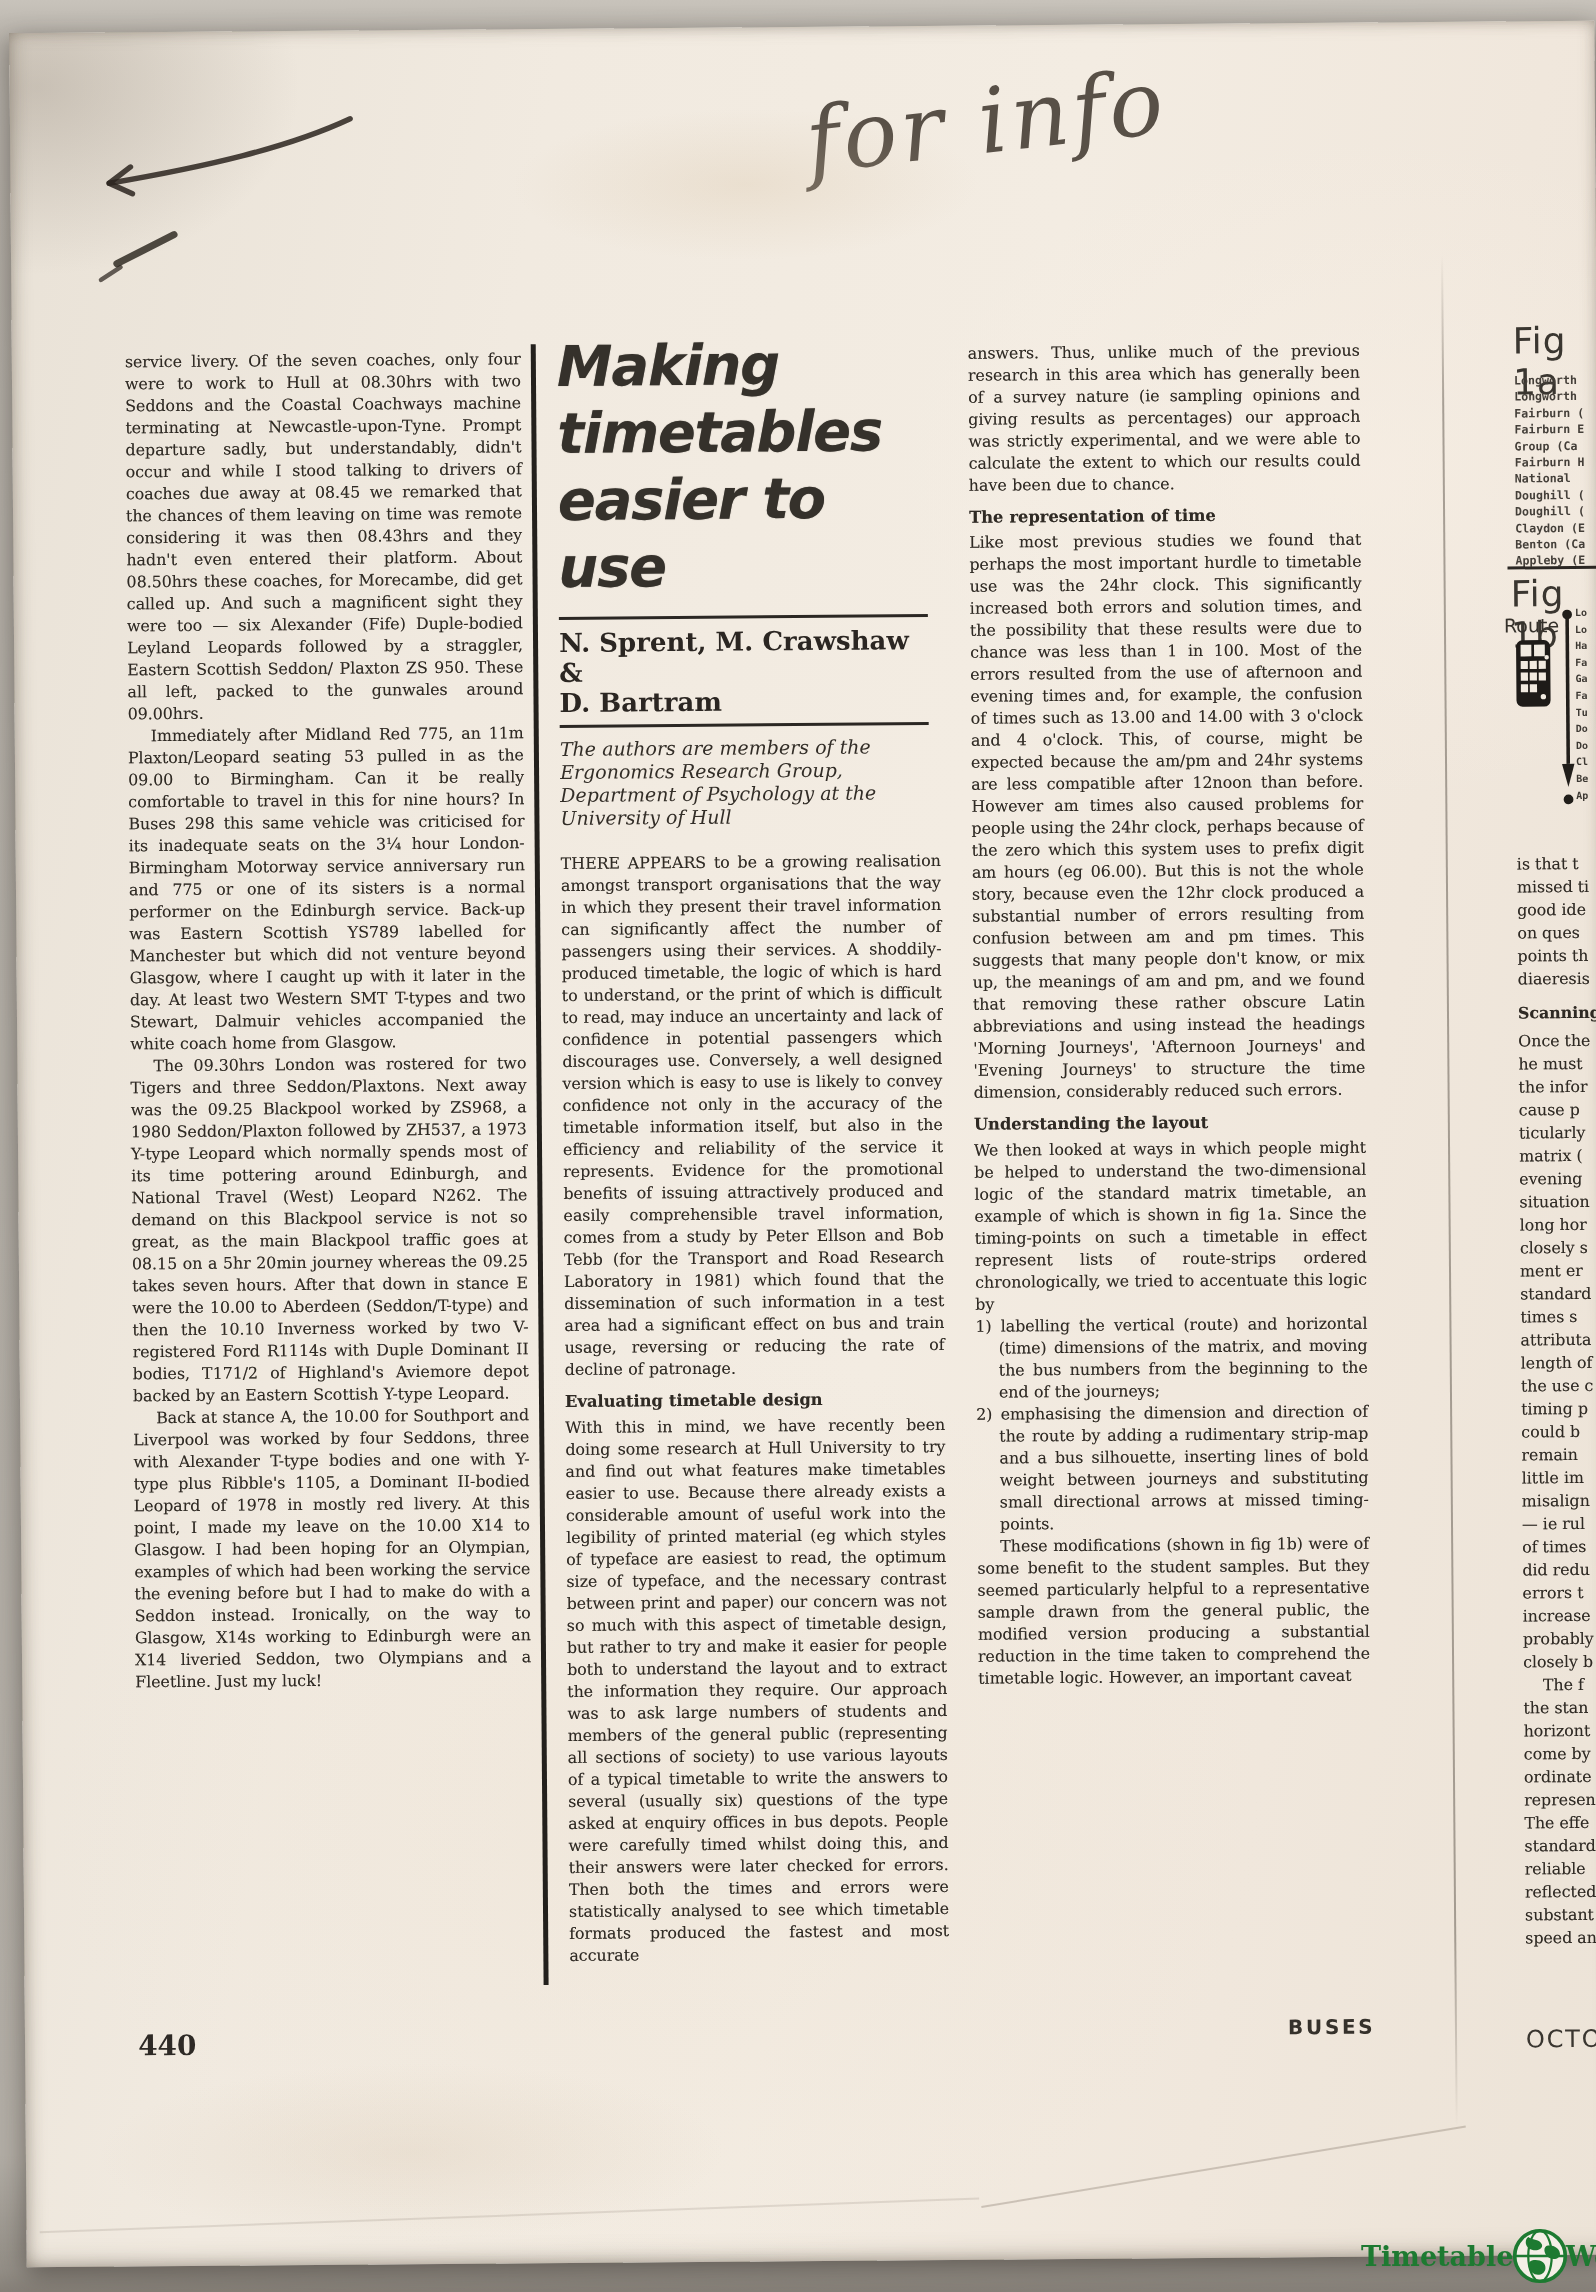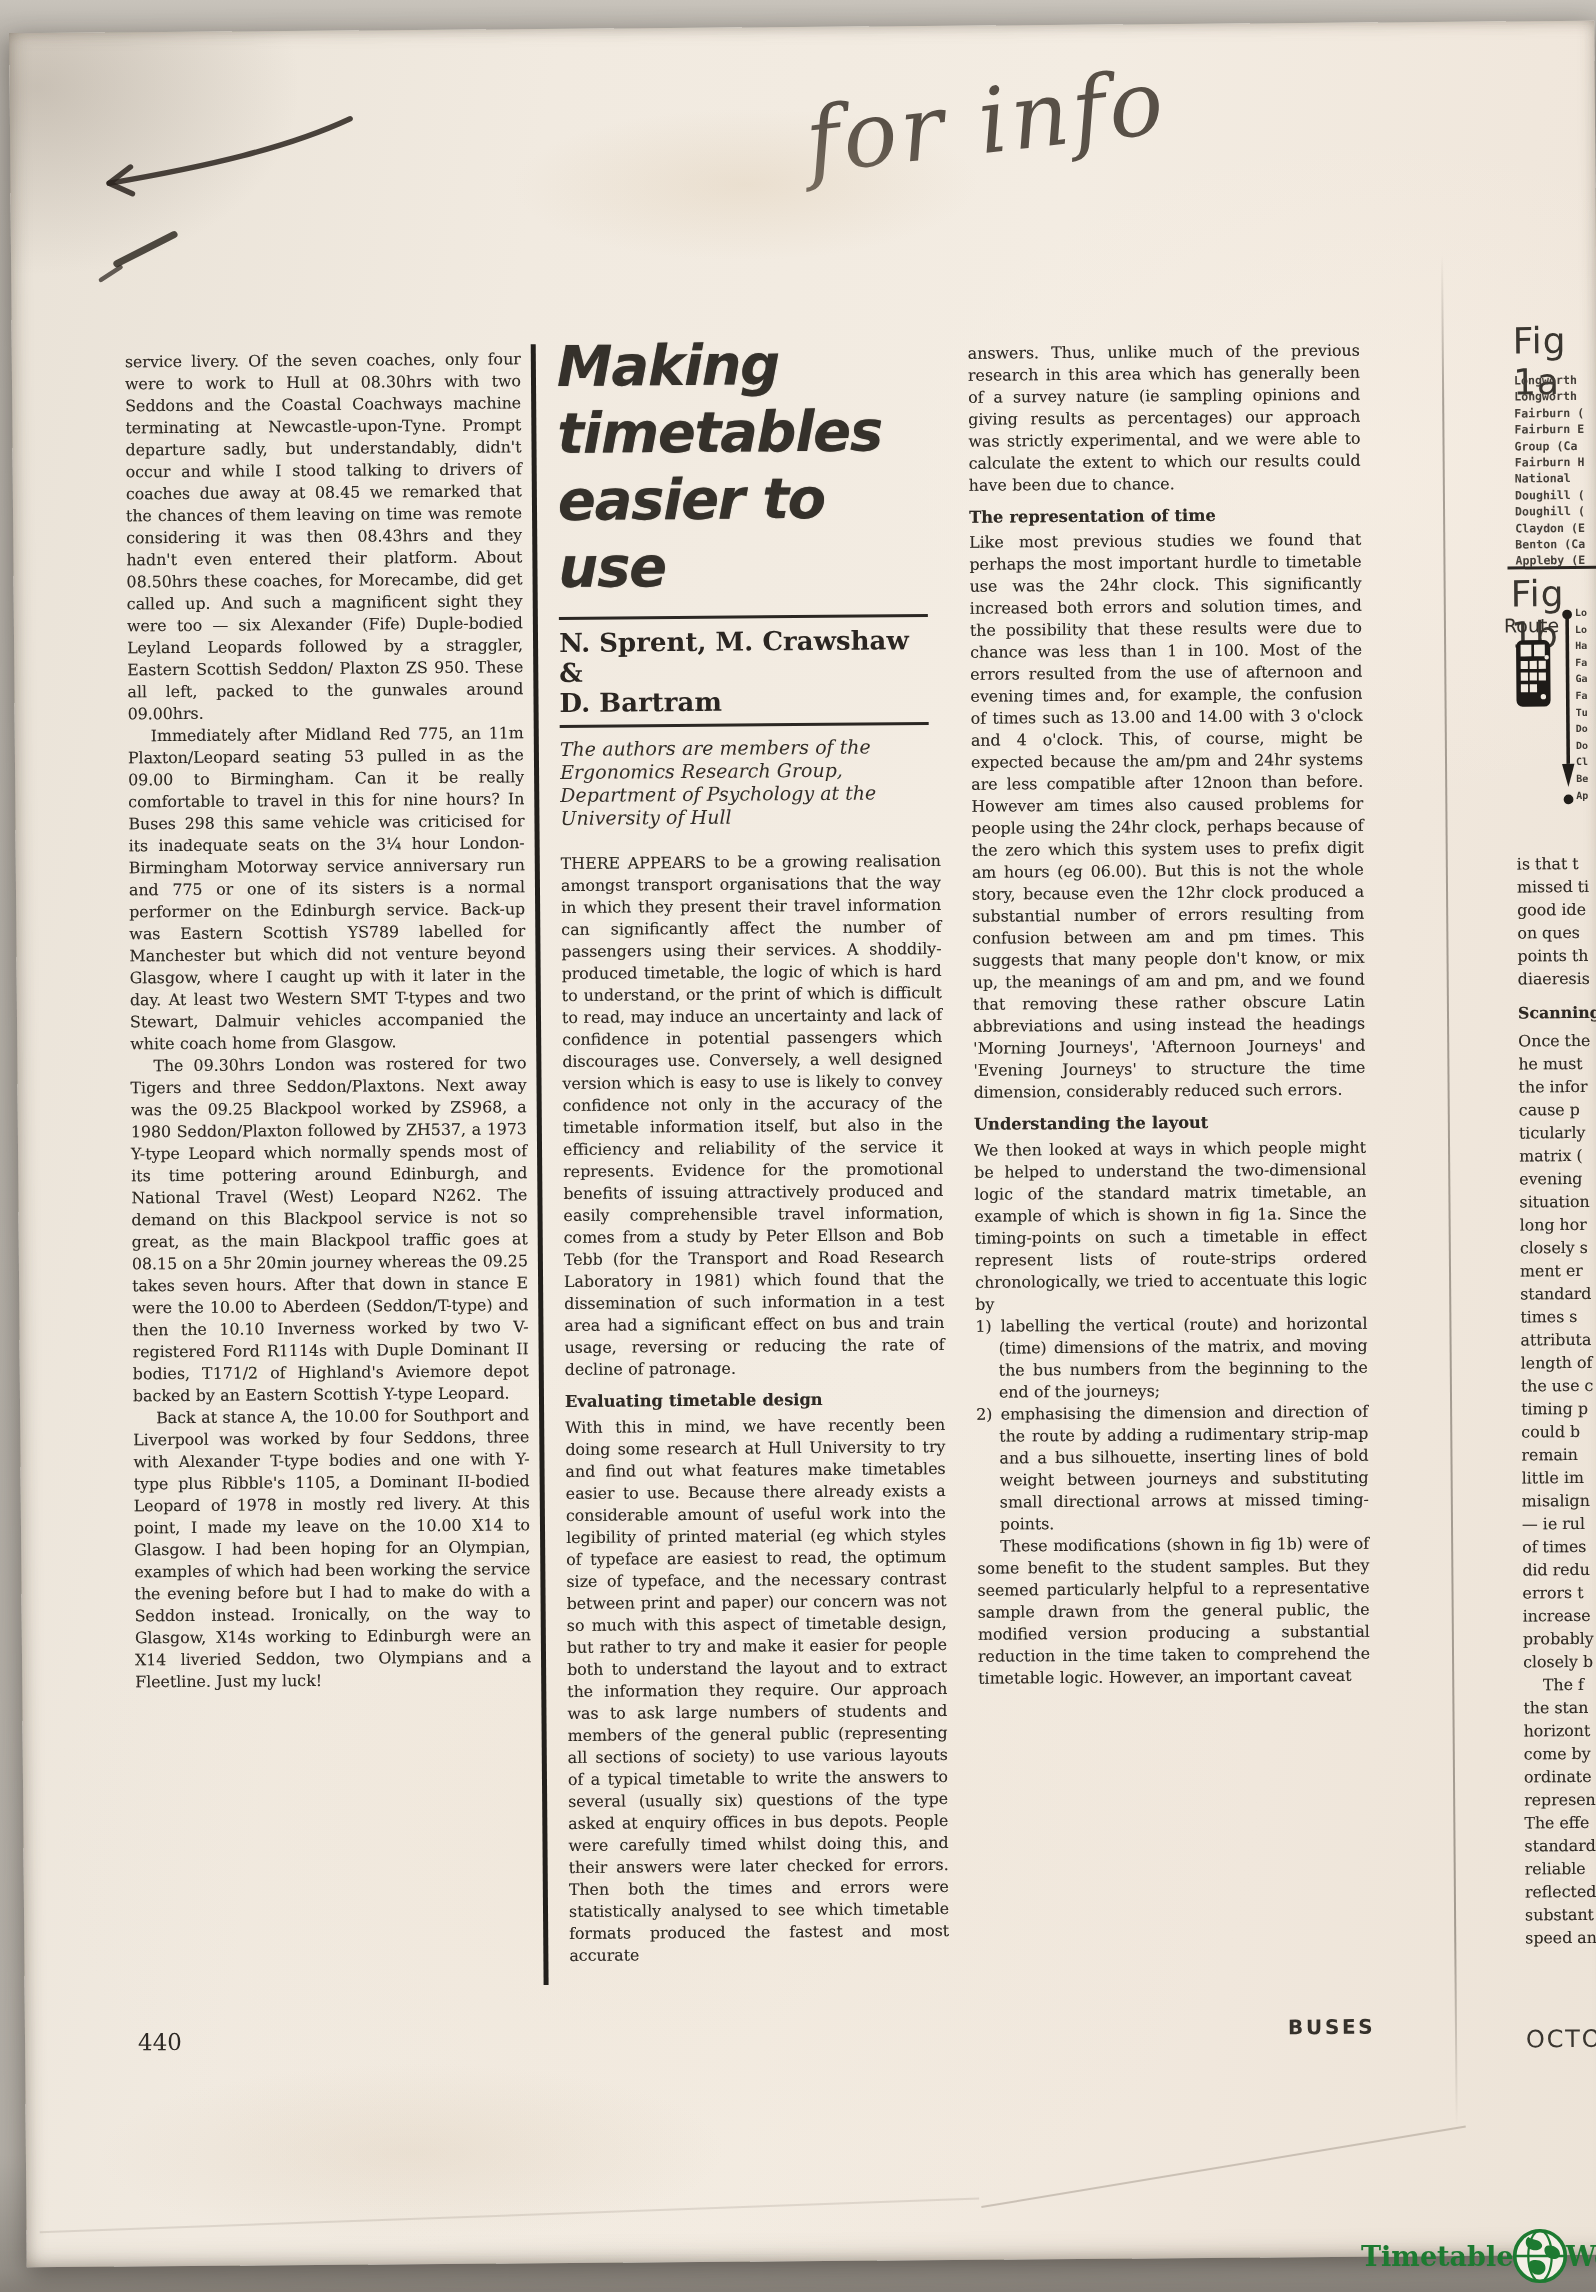--- a/index.html
+++ b/index.html
@@ -39,21 +39,21 @@
   .fig-rows div{font-family:"DejaVu Sans Mono",monospace;font-weight:bold;font-size:11.6px;
     line-height:16.4px;color:#443f39;white-space:pre;}
   .clip-lines div{font-size:15.8px;line-height:23px;color:#2f2a24;white-space:pre;
     text-shadow:0 0 0.4px rgba(47,42,36,.45);}
   .clip-lines div.p-start{padding-left:19.7px;}
   .route-label{font-family:"DejaVu Sans",sans-serif;font-weight:normal;font-size:19px;color:#35312b;}
   .stops div{font-family:"DejaVu Sans Mono",monospace;font-weight:bold;font-size:10px;
     line-height:16.6px;color:#3c3832;white-space:pre;}
   .hand{font-style:italic;font-size:90px;color:#3e352d;opacity:.85;transform:rotate(-6deg);
     letter-spacing:3.6px;white-space:pre;}
-  .footer-num{font-size:23px;color:#2e2a26;font-weight:normal;}
+  .footer-num{font-size:28px;color:#2e2a26;font-weight:bold;}
   .footer-mag{font-family:"DejaVu Sans",sans-serif;font-weight:bold;font-size:20px;
     letter-spacing:2.7px;color:#35312b;}
   .footer-issue{font-family:"DejaVu Sans",sans-serif;font-size:24px;letter-spacing:1.8px;color:#3a3630;white-space:pre;}
   .num-item{padding-left:23px;text-indent:-23px;text-align:justify;}
   .logo{display:flex;align-items:center;color:#1d7a31;font-weight:bold;font-size:27px;
     font-family:"DejaVu Serif",serif;white-space:pre;}
   .stain{border-radius:50%;pointer-events:none;}
 </style>
 </head>
 <body>

